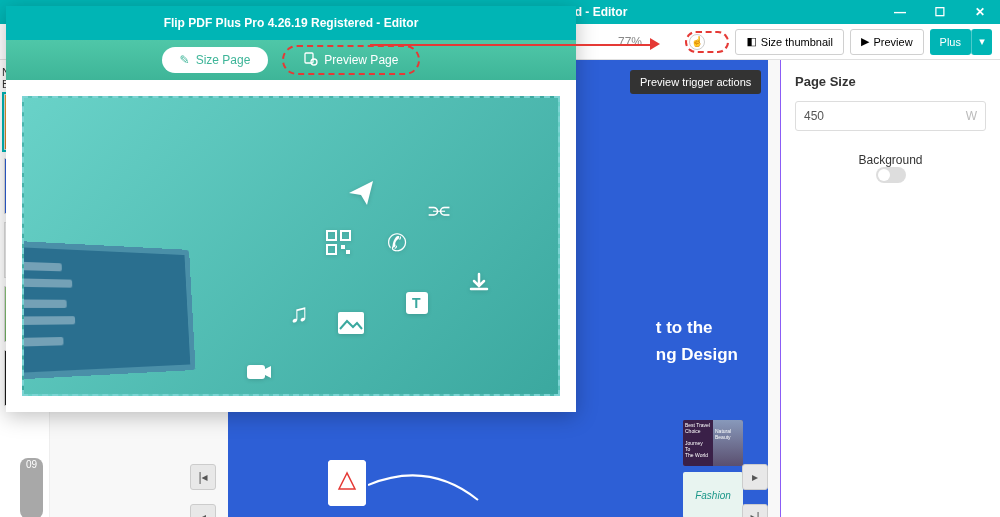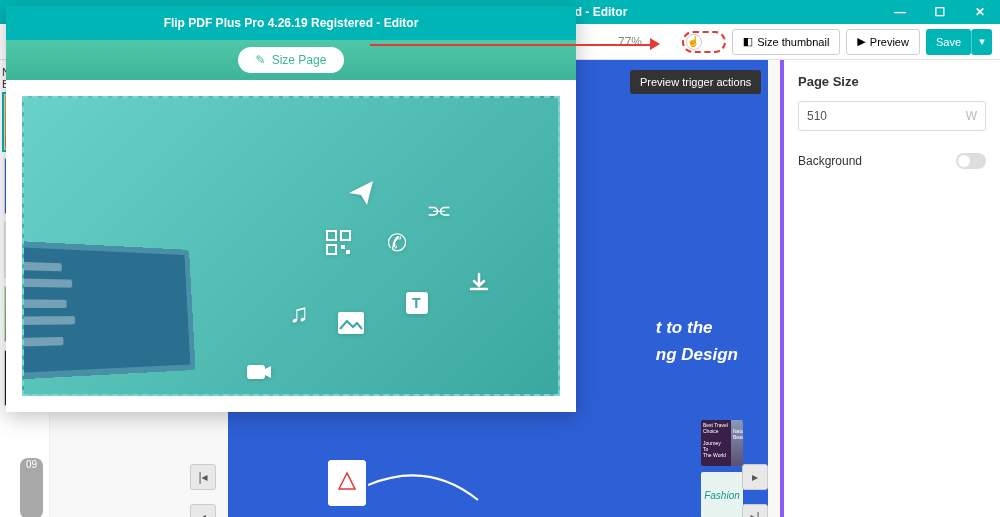--- a/index.html
+++ b/index.html
@@ -31,25 +31,25 @@
 .thumb { width: 42px; height: 56px; border: 1px solid #ddd; background: #f5f5f5; font-size: 6px; color: #333; overflow: hidden; position: relative; }
 .thumb.sel { outline: 2px solid #00b5b5; }
 .page-badge { position: absolute; right: 6px; bottom: -2px; background: #a8a8a8; color: #fff; font-size: 10px; padding: 1px 6px; border-radius: 8px; }
 .thumb-import { background: linear-gradient(#e8a030, #d88020); }
 .thumb-blue { background: #2d5fd6; }
 .thumb-design { background: #efefef; }
 .thumb-dark { background: #1a1a1a; color:#fff; padding:4px; }
 
 .canvas-area { flex: 1; position: relative; background: #f8f8f8; }
 .blue-page { position: absolute; left: 178px; top: 0; width: 540px; height: 505px; background: #2d5fd6; }
-.blue-txt { position: absolute; right: 30px; top: 254px; color: #fff; font-size: 17px; font-weight: bold; line-height: 1.6; text-align: left; font-style: italic; }
+.blue-txt { position: absolute; right: 30px; top: 254px; color: #fff; font-size: 17px; font-weight: bold; line-height: 1.6; text-align: left; }
 .pdf-flow { position: absolute; left: 80px; top: 400px; width: 200px; height: 100px; }
 .pdf-ico { width: 38px; height: 46px; background: #fff; border-radius: 4px; display: flex; align-items: center; justify-content: center; color: #e53935; font-size: 22px; position: absolute; }
 .book-covers { position: absolute; right: 25px; top: 360px; display: flex; flex-direction: column; gap: 6px; }
-.cover { width: 42px; height: 46px; background: #fff; border-radius: 2px; font-size: 7px; overflow: hidden; }
+.cover { width: 60px; height: 46px; background: #fff; border-radius: 2px; font-size: 7px; overflow: hidden; }
 .cover1 { background: linear-gradient(#4a2f5f 40%, #8a6fa0); display:flex; }
 .cover2 { background: #e8f4f0; display:flex; align-items:center; justify-content:center; color:#1a9688; font-style:italic; font-size:10px; font-family: Georgia,serif; }
 
 .nav-btn { position: absolute; width: 26px; height: 26px; background: #e8e8e8; border: 1px solid #ccc; border-radius: 3px; display: flex; align-items: center; justify-content: center; font-size: 12px; color: #555; cursor: pointer; }
 .nav-first { left: 140px; top: 404px; }
 .nav-prev  { left: 140px; top: 444px; }
 .nav-next  { left: 692px; top: 404px; }
 .nav-last  { left: 692px; top: 444px; }
 
 .popup { position: absolute; left: 6px; top: 6px; width: 570px; background: #fff; box-shadow: 0 4px 20px rgba(0,0,0,0.25); z-index: 30; }
@@ -59,26 +59,26 @@
 .tab-edit { background: #fff; color: #3eb598; }
 .tab-preview { background: transparent; color: #fff; border: 2px dashed #e53935; padding: 0 20px; height: 30px; border-radius: 15px; position: relative; }
 .popup-content { padding: 16px; }
 .preview-img { width: 100%; height: 300px; border: 2px dashed #7dd4d4; position: relative; background: linear-gradient(135deg, #69d2c8 0%, #3ba89f 100%); overflow: hidden; }
 .laptop { position: absolute; left: -20px; bottom: -10px; width: 260px; height: 160px; }
 .laptop-screen { width: 200px; height: 130px; background: #2a6f8f; border: 6px solid #4a8fa8; border-radius: 4px; transform: perspective(400px) rotateY(18deg) rotateX(6deg); position: relative; }
 .doc-line { position: absolute; background: rgba(255,255,255,0.35); height: 8px; border-radius: 2px; }
 .float-ico { position: absolute; width: 30px; height: 30px; color: #fff; display:flex; align-items:center; justify-content:center; }
 .float-ico svg, .float-ico span { filter: drop-shadow(0 1px 2px rgba(0,0,0,0.15)); }
 
-.right-panel { width: 220px; border-left: 4px solid #8b5cf6; padding: 14px 14px; font-size: 12px; color: #333; }
+.right-panel { width: 220px; border-left: 1px solid #8b5cf6; padding: 14px 14px; font-size: 12px; color: #333; }
 .panel-title { font-weight: bold; font-size: 13px; margin-bottom: 12px; }
 .size-row { display: flex; gap: 10px; margin-bottom: 22px; }
 .size-box { flex: 1; height: 30px; border: 1px solid #ddd; border-radius: 3px; display: flex; align-items: center; padding: 0 8px; font-size: 12px; color: #555; justify-content: space-between; }
 .size-box .wh { color: #bbb; }
-.bg-row { display: flex; align-items: center; justify-content: space-between; }
+.bg-row { display: flex; align-items: center; justify-content: center; flex-direction: column; }
 .switch { width: 30px; height: 16px; background: #ddd; border-radius: 8px; position: relative; }
 .switch::after { content: ''; position: absolute; width: 12px; height: 12px; background: #fff; border-radius: 50%; top: 2px; left: 2px; }
 
 .thumb-wrap { position: relative; width: 50px; }
 </style>
 </head>
 <body>
 
 <div class="titlebar">
   <span>Flip PDF Plus Pro 4.26.19 Registered - Editor</span>
@@ -97,21 +97,21 @@
   <div class="tool-btn">
     <span>◧</span>
     <span>Size thumbnail</span>
   </div>
   <div class="tool-btn">
     <span>▶</span>
     <span>Preview</span>
   </div>
   <div style="display:flex">
     <div class="tool-btn save-btn">
-      <span>Save</span>
+      <span>Plus</span>
     </div>
     <div class="tool-btn save-dd">
       <span>▾</span>
     </div>
   </div>
 </div>
 
 <div class="arrow-line"></div>
 <div class="arrow-head"></div>
 
@@ -180,40 +180,49 @@
     <div class="nav-btn nav-first">|◂</div>
     <div class="nav-btn nav-prev">◂</div>
     <div class="nav-btn nav-next">▸</div>
     <div class="nav-btn nav-last">▸|</div>
   </div>
 
   <div class="right-panel">
     <div class="panel-title">Page Size</div>
     <div class="size-row">
       <div class="size-box">
-        <span>510</span>
+        <span>450</span>
         <span class="wh">W</span>
       </div>
     </div>
     <div class="bg-row">
       <span>Background</span>
       <div class="switch"></div>
     </div>
   </div>
 
 </div>
 
 <div class="popup">
   <div class="popup-bar">
     <span>Flip PDF Plus Pro 4.26.19 Registered - Editor</span>
   </div>
   <div class="popup-tabs">
     <div class="tab-btn tab-edit">
       <span>✎</span>
       <span>Size Page</span>
+    </div>
+    <div class="tab-btn tab-preview">
+      <span>
+        <svg width="14" height="14" viewBox="0 0 14 14">
+            <rect x="1" y="1" width="8" height="10" rx="1" fill="none" stroke="#fff" stroke-width="1.3"></rect>
+            <circle cx="10" cy="10" r="3" fill="none" stroke="#fff" stroke-width="1.3"></circle>
+          </svg>
+      </span>
+      <span>Preview Page</span>
     </div>
   </div>
   <div class="popup-content">
     <div class="preview-img">
       <div class="laptop">
         <div class="laptop-screen">
           <div class="doc-line" style="left:12px;top:14px;width:40px"></div>
           <div class="doc-line" style="left:12px;top:30px;width:50px"></div>
           <div class="doc-line" style="left:12px;top:50px;width:44px"></div>
           <div class="doc-line" style="left:12px;top:66px;width:52px"></div>

